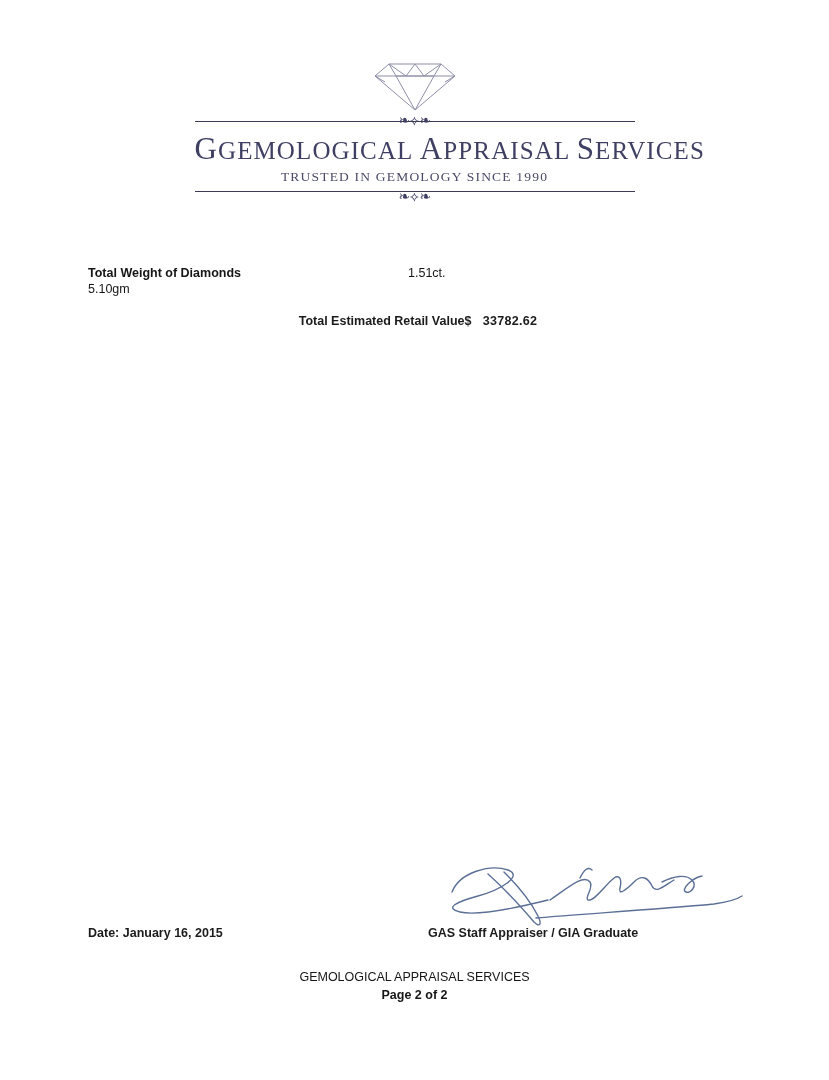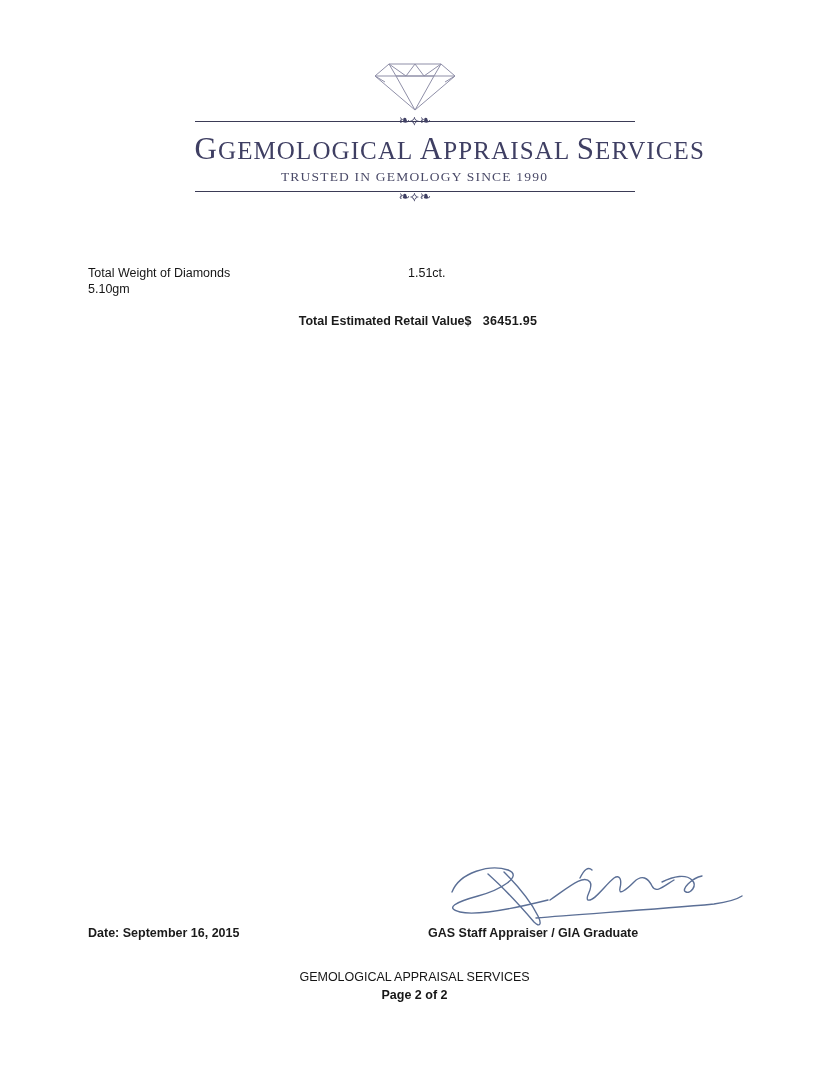--- a/index.html
+++ b/index.html
@@ -72,21 +72,21 @@
     left: 88px;
     top: 265px;
     width: 660px;
   }
   .srow {
     display: flex;
     font-size: 12.5px;
     line-height: 16px;
     color: #161616;
   }
-  .srow .lbl { width: 320px; }
+  .srow .lbl { width: 320px; font-weight: bold; }
   .srow .val { font-weight: normal; }
 
   .total-row {
     position: absolute;
     left: 88px;
     top: 314px;
     width: 660px;
     display: flex;
     justify-content: center;
     align-items: baseline;
@@ -181,21 +181,21 @@
     <span class="val">1.51ct.</span>
   </div>
   <div class="srow">
     <span class="val">5.10gm</span>
   </div>
 </div>
 
 <div class="total-row">
   <span>Total Estimated Retail Value</span>
   <span class="amount">
-    <span class="cur">$</span><span>36451.95</span>
+    <span class="cur">$</span><span>33782.62</span>
   </span>
 </div>
 
 <div class="sig-area">
   <span>
     <svg width="320" height="72" viewBox="0 0 320 72" fill="none" stroke="#5b6f96" stroke-width="1.4" stroke-linecap="round">
       <path d="M22 36 C30 16, 60 8, 78 14 C94 20, 70 34, 48 40 C26 46, 14 52, 30 56
                C46 60, 86 52, 118 44"></path>
       <path d="M58 18 C76 34, 92 52, 104 66 C110 72, 112 68, 108 60
                C100 44, 86 28, 74 16"></path>
@@ -205,20 +205,20 @@
                C226 38, 234 30, 244 24"></path>
       <path d="M150 22 C154 14, 158 10, 162 14"></path>
       <path d="M232 26 C244 20, 256 18, 262 24 C268 30, 260 38, 256 36
                C250 34, 262 22, 272 20"></path>
       <path d="M106 62 C150 58, 220 54, 284 48 C298 46, 306 44, 312 40"></path>
     </svg>
   </span>
 </div>
 
 <div class="signature-line">
-  <span class="date">Date: September 16, 2015</span>
+  <span class="date">Date: January 16, 2015</span>
   <span>GAS Staff Appraiser / GIA Graduate</span>
 </div>
 
 <div class="footer">
   <div>GEMOLOGICAL APPRAISAL SERVICES</div>
   <div class="bold">Page 2 of 2</div>
 </div>
 
 </body></html>

